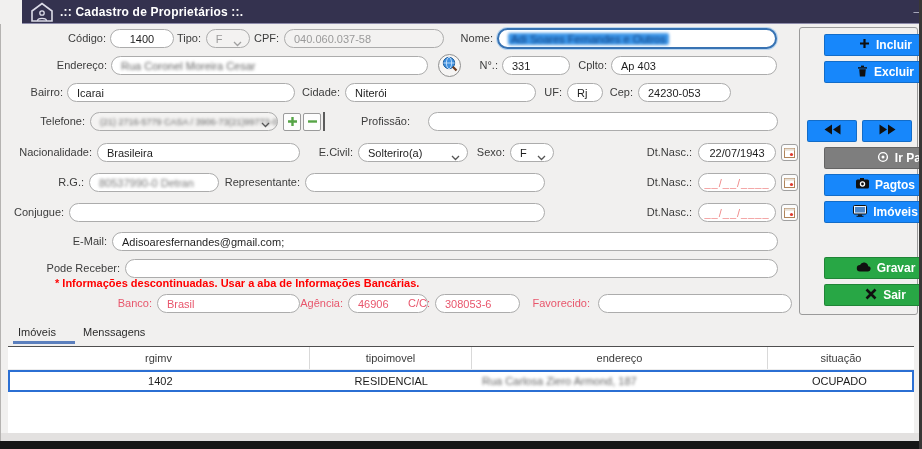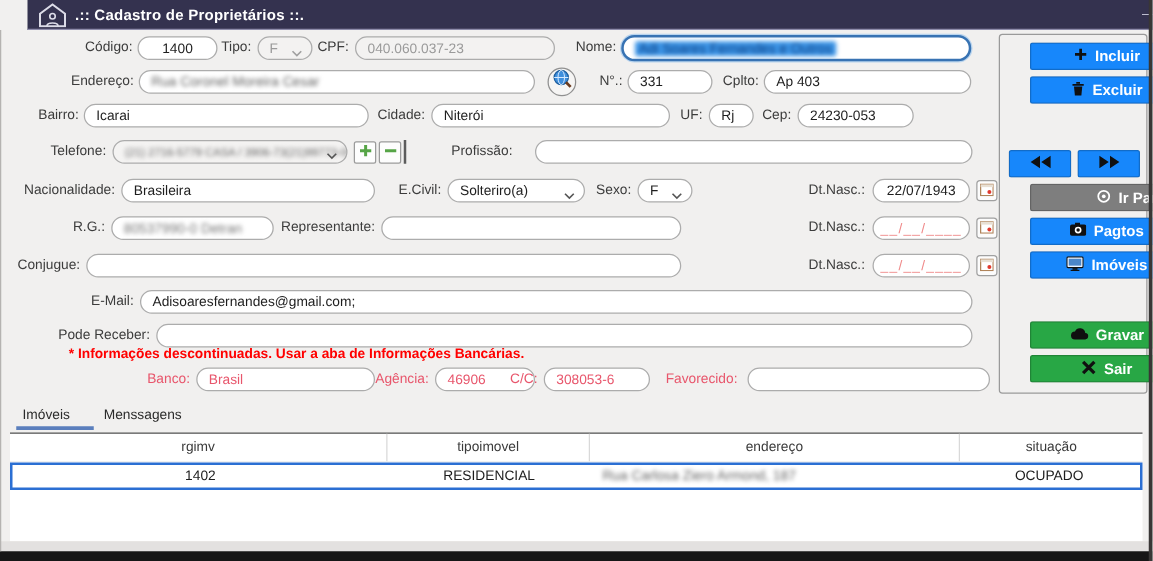--- a/index.html
+++ b/index.html
@@ -94,21 +94,21 @@
   <div class="fld dis center sel-box" style="left:206px;top:29px;width:44px">
     <span>F</span>
     <span class="chev">
       <svg width="9" height="6">
           <polyline points="1,1 4.5,4.5 8,1" stroke="#a0a0a0" fill="none" stroke-width="1.3"></polyline>
         </svg>
     </span>
   </div>
   <span class="lbl" style="left:242px;top:29px;width:37px">CPF:</span>
   <div class="fld dis" style="left:284px;top:29px;width:160px">
-    <span>040.060.037-23</span>
+    <span>040.060.037-58</span>
   </div>
   <span class="lbl" style="left:446px;top:29px;width:47px">Nome:</span>
   <div class="fld focus" style="left:497px;top:28px;width:280px">
     <span class="sel blur">Adi Soares Fernandes e Outros</span>
   </div>
 
   <span class="lbl" style="left:27px;top:56px;width:80px">Endereço:</span>
   <div class="fld" style="left:111px;top:56px;width:317px">
     <span class="blur" style="color:#666">Rua Coronel Moreira Cesar</span>
   </div>

